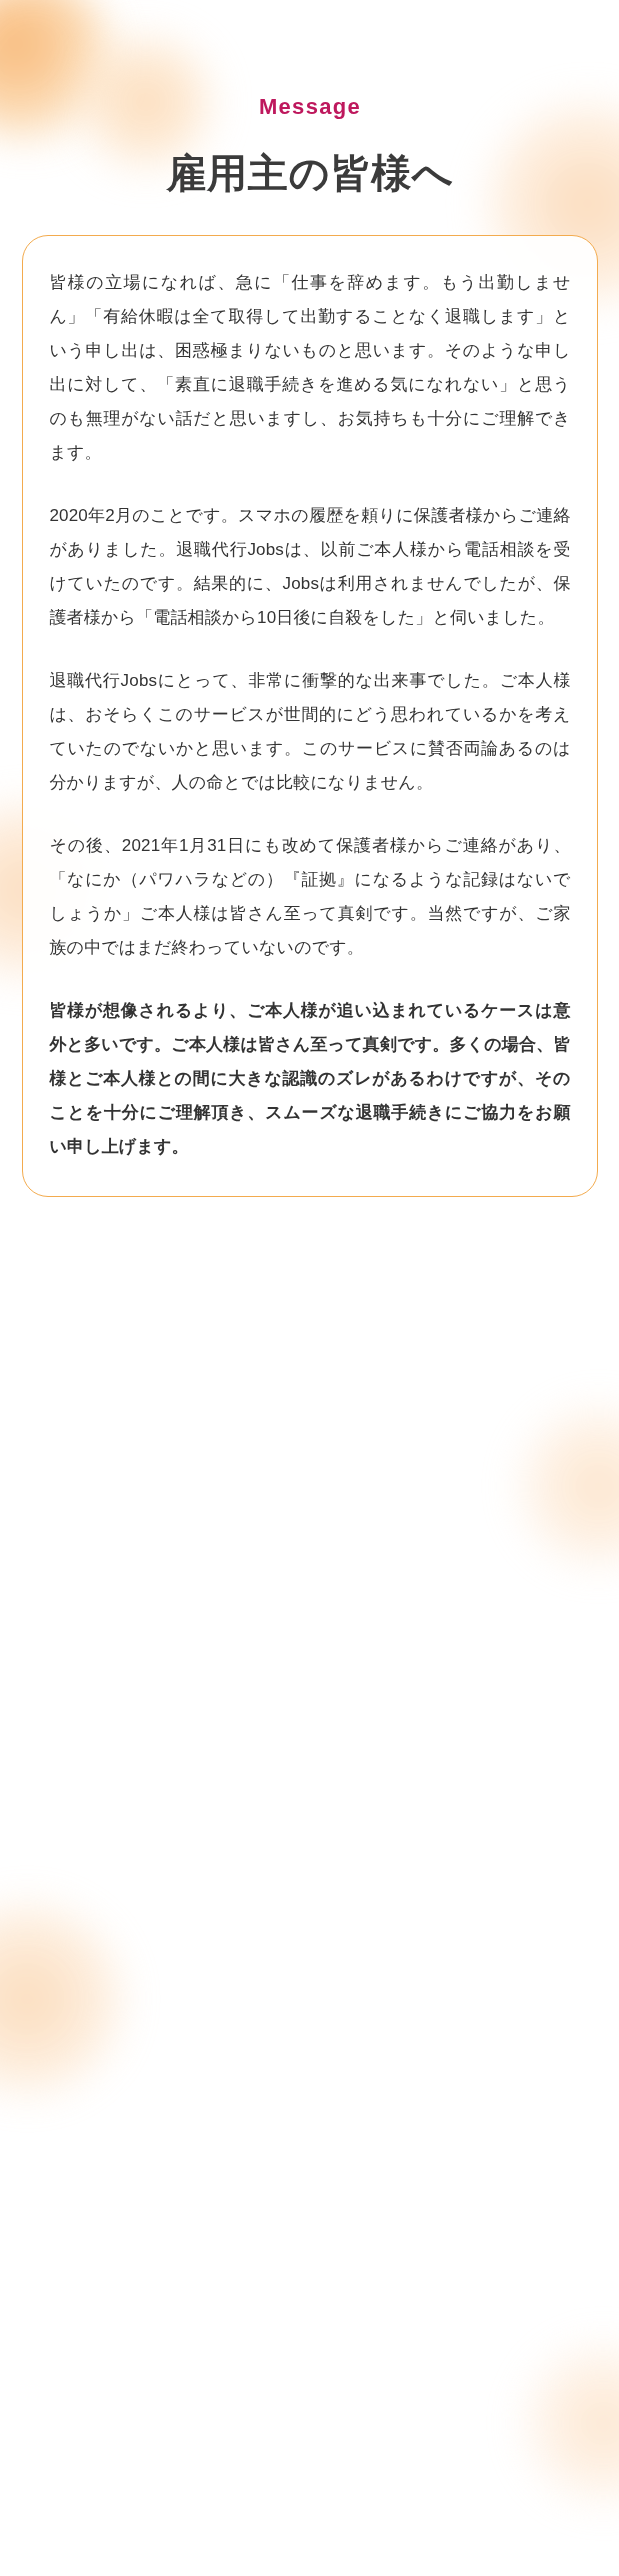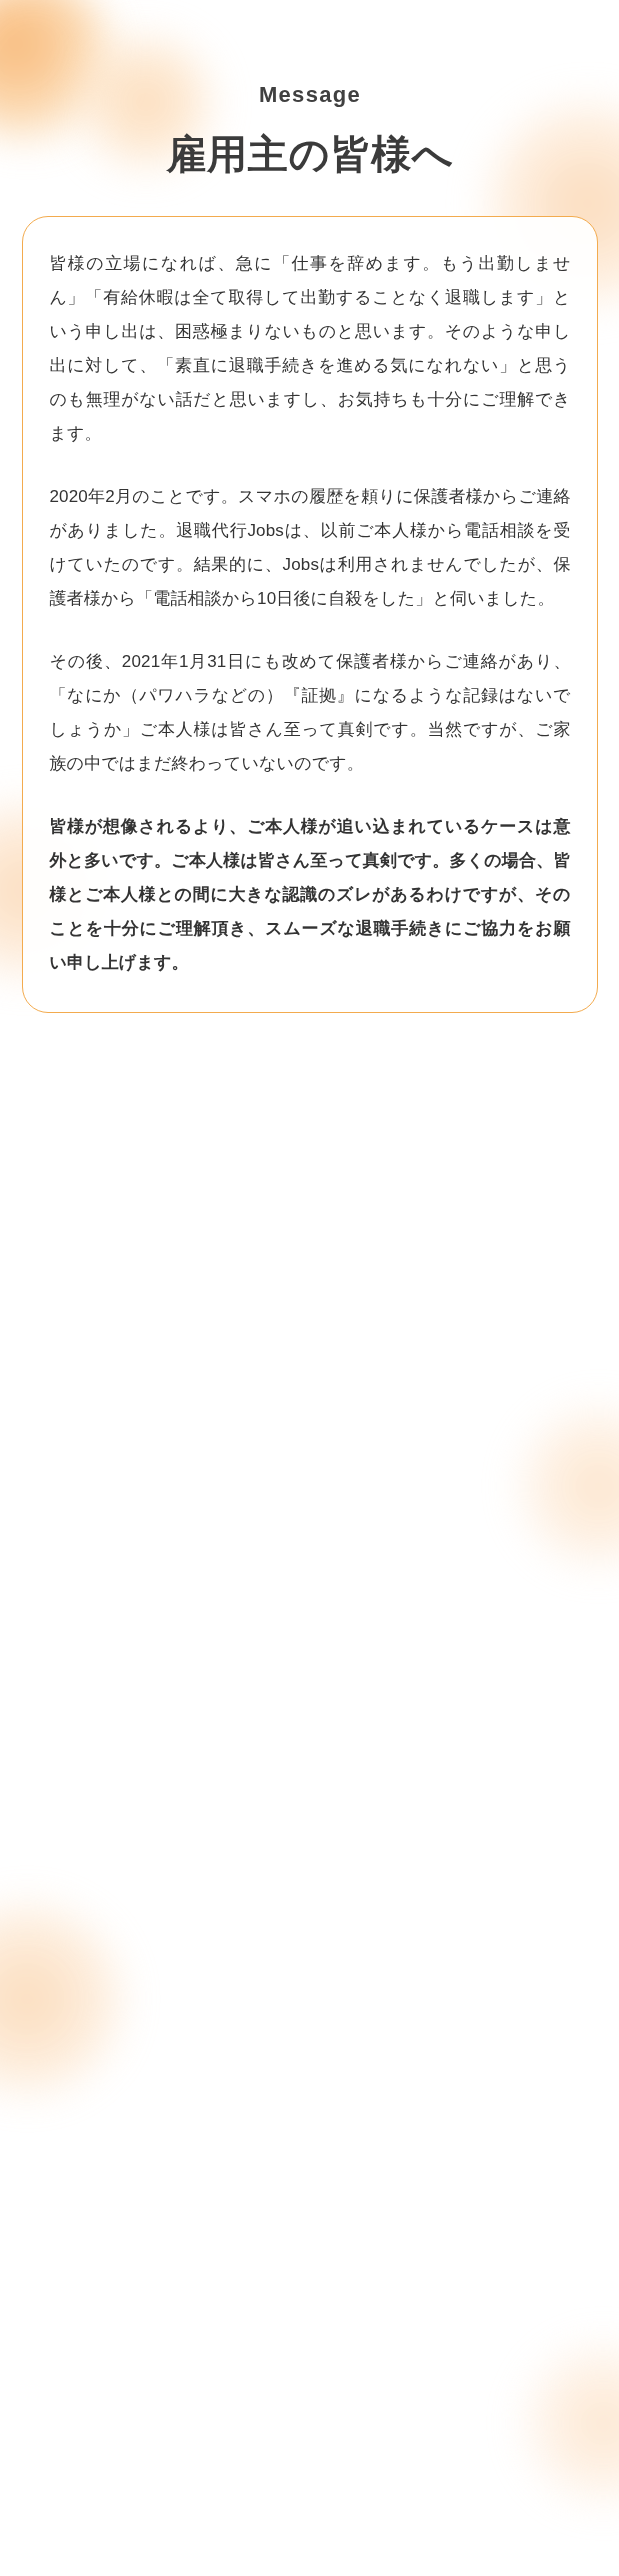--- a/index.html
+++ b/index.html
@@ -74,31 +74,31 @@
 
   
   .page {
     position: relative;
     z-index: 1;
     padding: 0 22px;
     box-sizing: border-box;
   }
 
   .eyebrow {
-    margin: 0;
+    margin: 12px;
     padding-top: 82px;
     text-align: center;
-    color: #404040;
+    color: #be185d;
     font-size: 22px;
     font-weight: bold;
     letter-spacing: 0.06em;
   }
 
   .page-title {
-    margin: 19px 0 0 0;
+    margin: 26px 0 0 0;
     text-align: center;
     color: #3b3b3b;
     font-size: 40px;
     font-weight: bold;
     letter-spacing: 0.02em;
   }
 
   .message-card {
     margin-top: 34px;
     margin-bottom: 44px;
@@ -137,18 +137,19 @@
 
 <div class="page">
 
   <div class="eyebrow">Message</div>
 
   <h1 class="page-title">雇用主の皆様へ</h1>
 
   <section class="message-card">
     <p>皆様の立場になれば、急に「仕事を辞めます。もう出勤しません」「有給休暇は全て取得して出勤することなく退職します」という申し出は、困惑極まりないものと思います。そのような申し出に対して、「素直に退職手続きを進める気になれない」と思うのも無理がない話だと思いますし、お気持ちも十分にご理解できます。</p>
     <p>2020年2月のことです。スマホの履歴を頼りに保護者様からご連絡がありました。退職代行Jobsは、以前ご本人様から電話相談を受けていたのです。結果的に、Jobsは利用されませんでしたが、保護者様から「電話相談から10日後に自殺をした」と伺いました。</p>
+    <p>退職代行Jobsにとって、非常に衝撃的な出来事でした。ご本人様は、おそらくこのサービスが世間的にどう思われているかを考えていたのでないかと思います。このサービスに賛否両論あるのは分かりますが、人の命とでは比較になりません。</p>
     <p>その後、2021年1月31日にも改めて保護者様からご連絡があり、「なにか（パワハラなどの）『証拠』になるような記録はないでしょうか」ご本人様は皆さん至って真剣です。当然ですが、ご家族の中ではまだ終わっていないのです。</p>
     <p>皆様が想像されるより、ご本人様が追い込まれているケースは意外と多いです。ご本人様は皆さん至って真剣です。多くの場合、皆様とご本人様との間に大きな認識のズレがあるわけですが、そのことを十分にご理解頂き、スムーズな退職手続きにご協力をお願い申し上げます。</p>
   </section>
 
 </div>
 
 
 </body></html>

